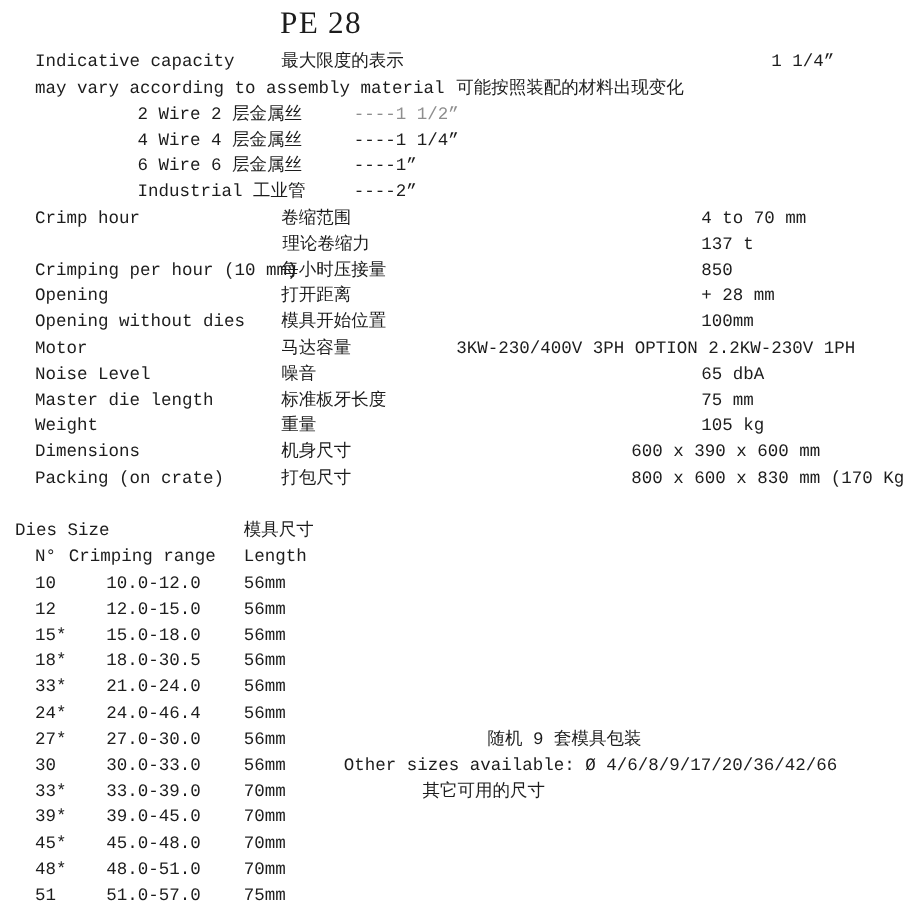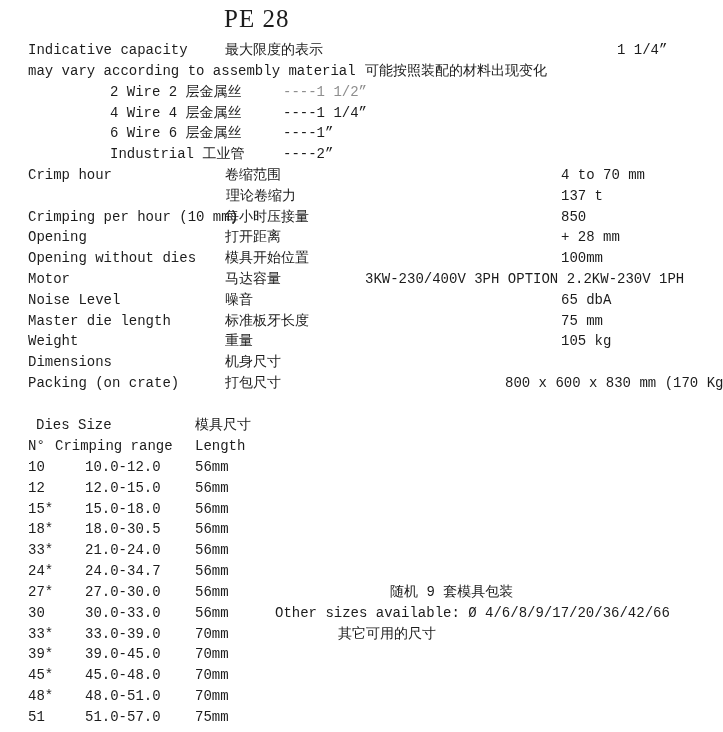--- a/index.html
+++ b/index.html
@@ -85,29 +85,30 @@
     <span style="left:561px">75 mm</span>
   </div>
   <div class="line" style="top:332px">
     <span style="left:28px">Weight</span>
     <span style="left:225px">重量</span>
     <span style="left:561px">105 kg</span>
   </div>
   <div class="line" style="top:353px">
     <span style="left:28px">Dimensions</span>
     <span style="left:225px">机身尺寸</span>
+    <span style="left:505px">600 x 390 x 600 mm</span>
   </div>
   <div class="line" style="top:374px">
     <span style="left:28px">Packing (on crate)</span>
     <span style="left:225px">打包尺寸</span>
     <span style="left:505px">800 x 600 x 830 mm (170 Kg)</span>
   </div>
 
   <div class="line" style="top:416px">
-    <span style="left:36px">Dies Size</span>
+    <span style="left:12px">Dies Size</span>
     <span style="left:195px">模具尺寸</span>
   </div>
   <div class="line" style="top:437px">
     <span style="left:28px">N°</span>
     <span style="left:55px">Crimping range</span>
     <span style="left:195px">Length</span>
   </div>
 
   <div class="line" style="top:458px">
     <span style="left:28px">10</span>
@@ -129,21 +130,21 @@
     <span style="left:85px">18.0-30.5</span>
     <span style="left:195px">56mm</span>
   </div>
   <div class="line" style="top:541px">
     <span style="left:28px">33*</span>
     <span style="left:85px">21.0-24.0</span>
     <span style="left:195px">56mm</span>
   </div>
   <div class="line" style="top:562px">
     <span style="left:28px">24*</span>
-    <span style="left:85px">24.0-34.7</span>
+    <span style="left:85px">24.0-46.4</span>
     <span style="left:195px">56mm</span>
   </div>
   <div class="line" style="top:583px">
     <span style="left:28px">27*</span>
     <span style="left:85px">27.0-30.0</span>
     <span style="left:195px">56mm</span>
     <span style="left:390px">随机 9 套模具包装</span>
   </div>
   <div class="line" style="top:604px">
     <span style="left:28px">30</span>

